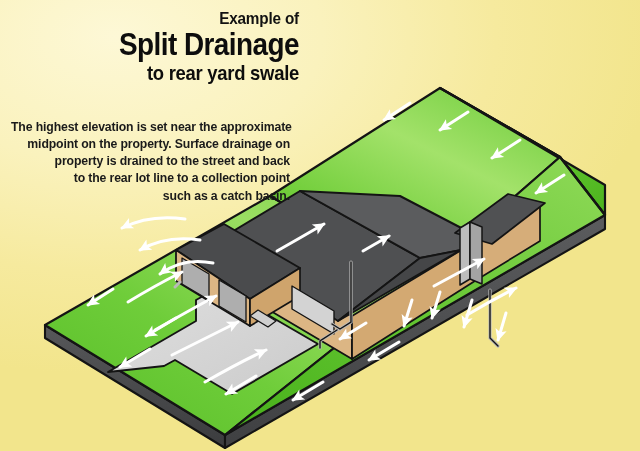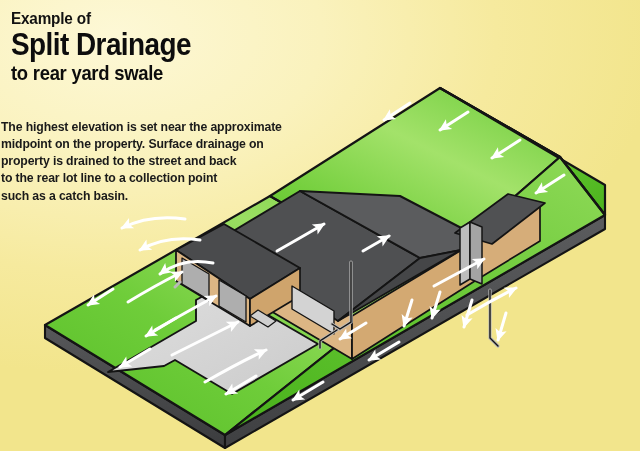--- a/index.html
+++ b/index.html
@@ -24,20 +24,21 @@
     width: 640px;
     height: 451px;
   }
   .text-layer {
     position: absolute;
     left: 0;
     top: 0;
     width: 632px;
     height: 451px;
     pointer-events: none;
+    text-align: right;
   }
   .title-block {
     position: absolute;
     left: 11px;
     top: 10px;
     width: 320px;
   }
   .eyebrow {
     font-family: "Liberation Sans Narrow", "Liberation Sans", sans-serif;
     font-size: 17px;
@@ -68,21 +69,21 @@
     color: #0d0d0d;
     line-height: 1.05;
     letter-spacing: -0.3px;
     margin-top: 2px;
     transform: scaleX(0.90);
     transform-origin: left center;
     white-space: nowrap;
   }
   .body-block {
     position: absolute;
-    left: 1px;
+    left: 11px;
     top: 118px;
     width: 300px;
   }
   .body-line {
     font-family: "Liberation Sans Narrow", "Liberation Sans", sans-serif;
     font-size: 13.2px;
     font-weight: bold;
     color: #1a1a1a;
     line-height: 1.30;
     letter-spacing: -0.15px;

